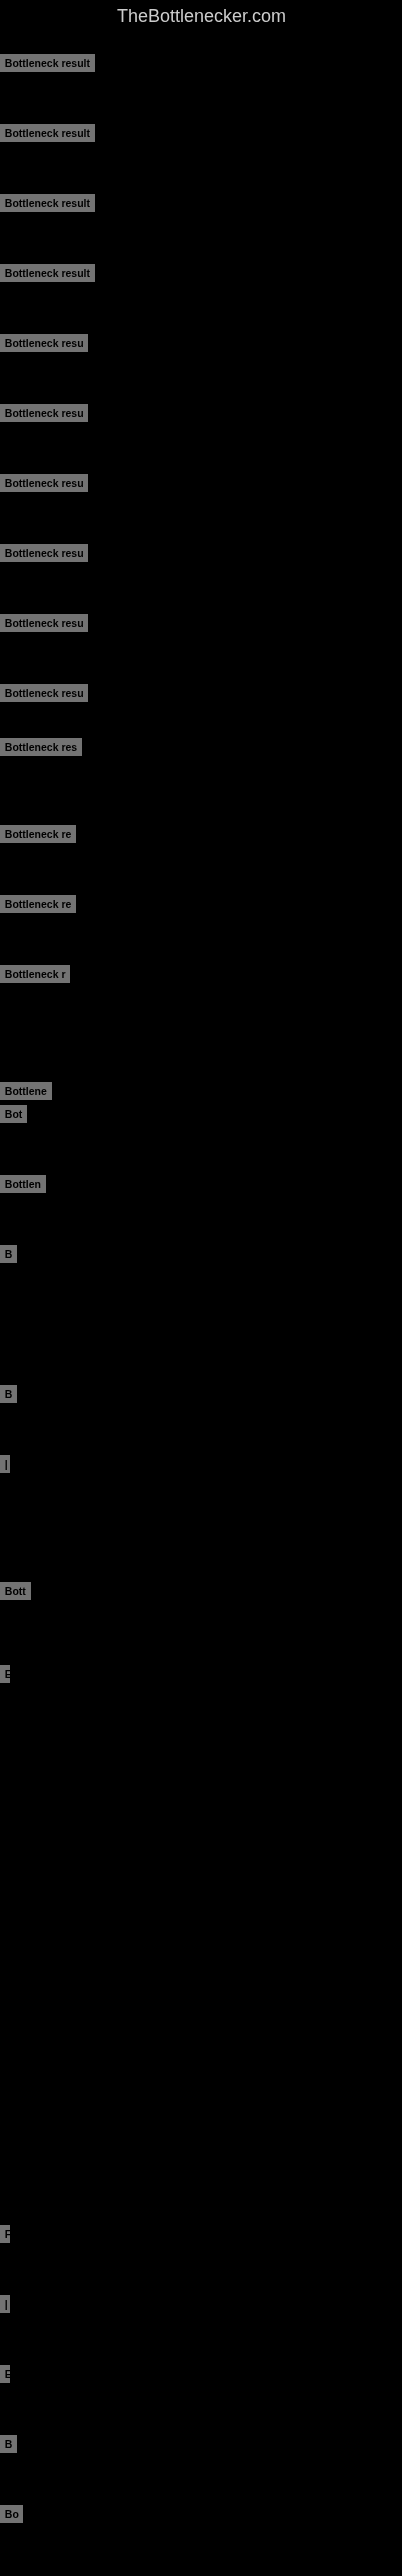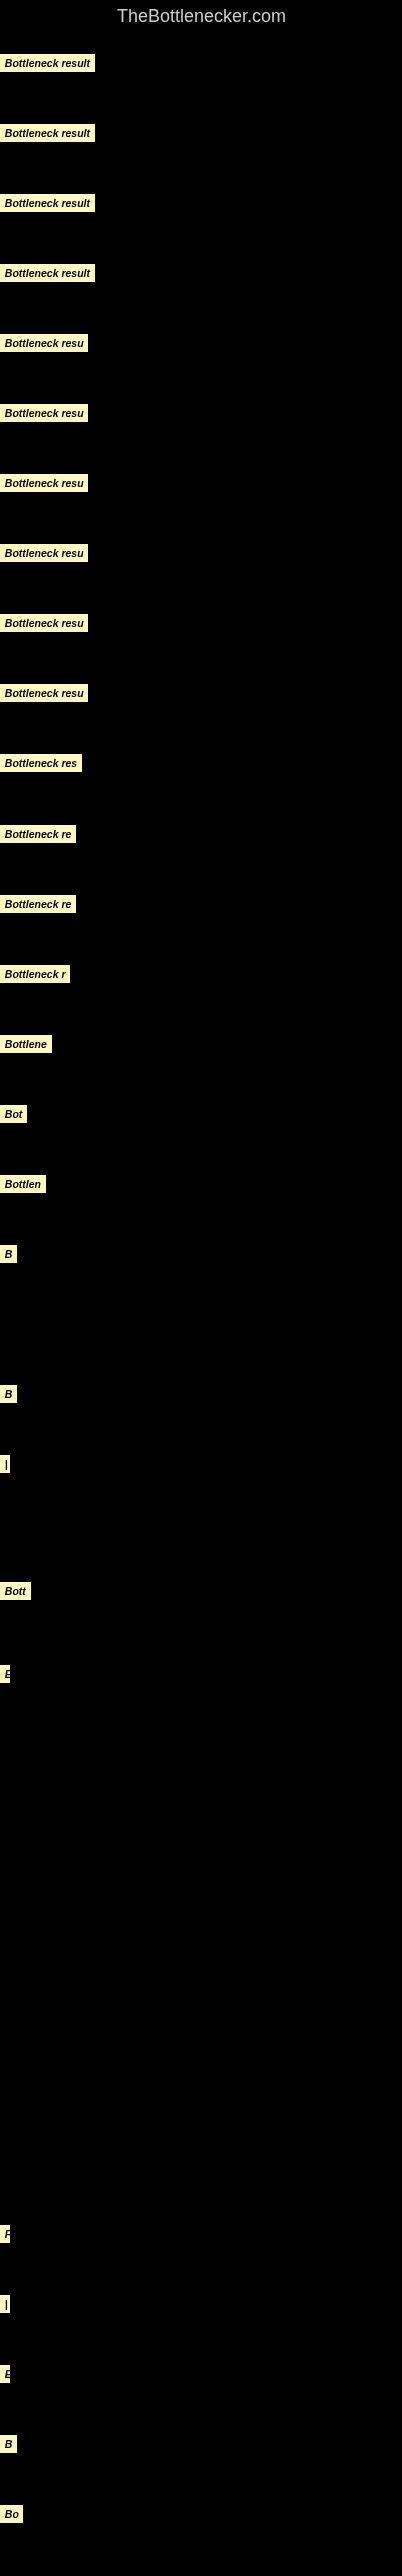--- a/index.html
+++ b/index.html
@@ -21,28 +21,27 @@
       padding: 6.4px 0;
       width: 100%;
     }
     .bottleneck-item {
       position: absolute;
       left: 0;
       display: flex;
       align-items: center;
     }
     .bottleneck-badge {
-      background-color: #fef9c3;
+      background-color: #737373;
       color: #000000;
       font-size: 10.5px;
       font-weight: bold;
       padding: 3.2px 4.8px;
       white-space: nowrap;
       overflow: hidden;
-      font-style: italic;
     }
   </style>
 </head>
 <body>
 
 <div class="site-title">TheBottlenecker.com</div>
 
 <div id="items-container" style="position:relative; width:403px; height:2576px;">
 <div class="bottleneck-item" style="top: 20px;">
       <div class="bottleneck-badge" style="max-width: 118px;">Bottleneck result</div>
@@ -67,34 +66,34 @@
     </div>
     <div class="bottleneck-item" style="top: 510px;">
       <div class="bottleneck-badge" style="max-width: 101px;">Bottleneck resu</div>
     </div>
     <div class="bottleneck-item" style="top: 580px;">
       <div class="bottleneck-badge" style="max-width: 99px;">Bottleneck resu</div>
     </div>
     <div class="bottleneck-item" style="top: 650px;">
       <div class="bottleneck-badge" style="max-width: 97px;">Bottleneck resu</div>
     </div>
-    <div class="bottleneck-item" style="top: 720px;">
+    <div class="bottleneck-item" style="top: 704px;">
       <div class="bottleneck-badge" style="max-width: 94px;">Bottleneck res</div>
     </div>
     <div class="bottleneck-item" style="top: 791px;">
       <div class="bottleneck-badge" style="max-width: 81px;">Bottleneck re</div>
     </div>
     <div class="bottleneck-item" style="top: 861px;">
       <div class="bottleneck-badge" style="max-width: 78px;">Bottleneck re</div>
     </div>
     <div class="bottleneck-item" style="top: 931px;">
       <div class="bottleneck-badge" style="max-width: 71px;">Bottleneck r</div>
     </div>
     <div class="bottleneck-item" style="top: 1001px;">
-      <div class="bottleneck-badge" style="max-width: 58px;">Bottlene</div>
+      <div class="bottleneck-badge" style="max-width: 58px; margin-top: 47px;">Bottlene</div>
     </div>
     <div class="bottleneck-item" style="top: 1071px;">
       <div class="bottleneck-badge" style="max-width: 34px; text-align: center;">Bot</div>
     </div>
     <div class="bottleneck-item" style="top: 1141px; border-radius: 6px;">
       <div class="bottleneck-badge" style="max-width: 53px;">Bottlen</div>
     </div>
     <div class="bottleneck-item" style="top: 1211px;">
       <div class="bottleneck-badge" style="max-width: 17.7px;">B</div>
     </div>

